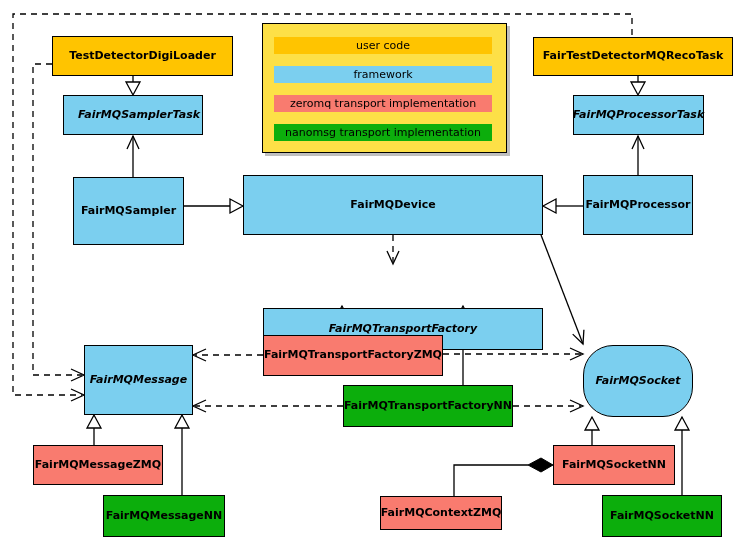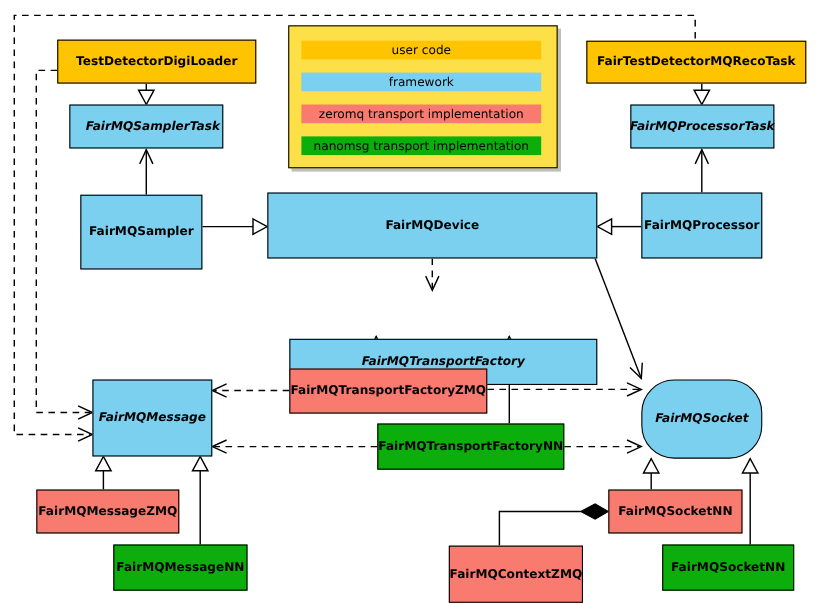--- a/index.html
+++ b/index.html
@@ -172,19 +172,19 @@
   <div class="node bg-nanomsg" style="left:343px;top:385px;width:170px;height:42px;">FairMQTransportFactoryNN</div>
 
   <div class="node bg-framework abstract" style="left:84px;top:345px;width:109px;height:70px;">FairMQMessage</div>
 
   <div class="node bg-framework abstract" style="left:583px;top:345px;width:110px;height:72px;border-radius:30px;">FairMQSocket</div>
 
   <div class="node bg-zeromq" style="left:33px;top:445px;width:130px;height:40px;">FairMQMessageZMQ</div>
 
   <div class="node bg-nanomsg" style="left:103px;top:495px;width:122px;height:42px;">FairMQMessageNN</div>
 
-  <div class="node bg-zeromq" style="left:408px;top:496px;width:122px;height:52px;">FairMQContextZMQ</div>
+  <div class="node bg-zeromq" style="left:380px;top:496px;width:122px;height:34px;">FairMQContextZMQ</div>
 
   <div class="node bg-zeromq" style="left:553px;top:445px;width:122px;height:40px;">FairMQSocketNN</div>
 
   <div class="node bg-nanomsg" style="left:602px;top:495px;width:120px;height:42px;">FairMQSocketNN</div>
 
 </div>
 
 </body></html>

